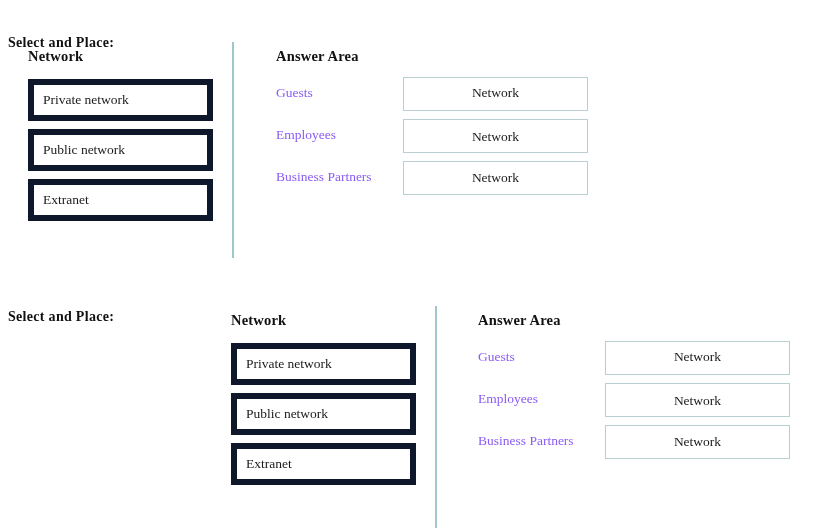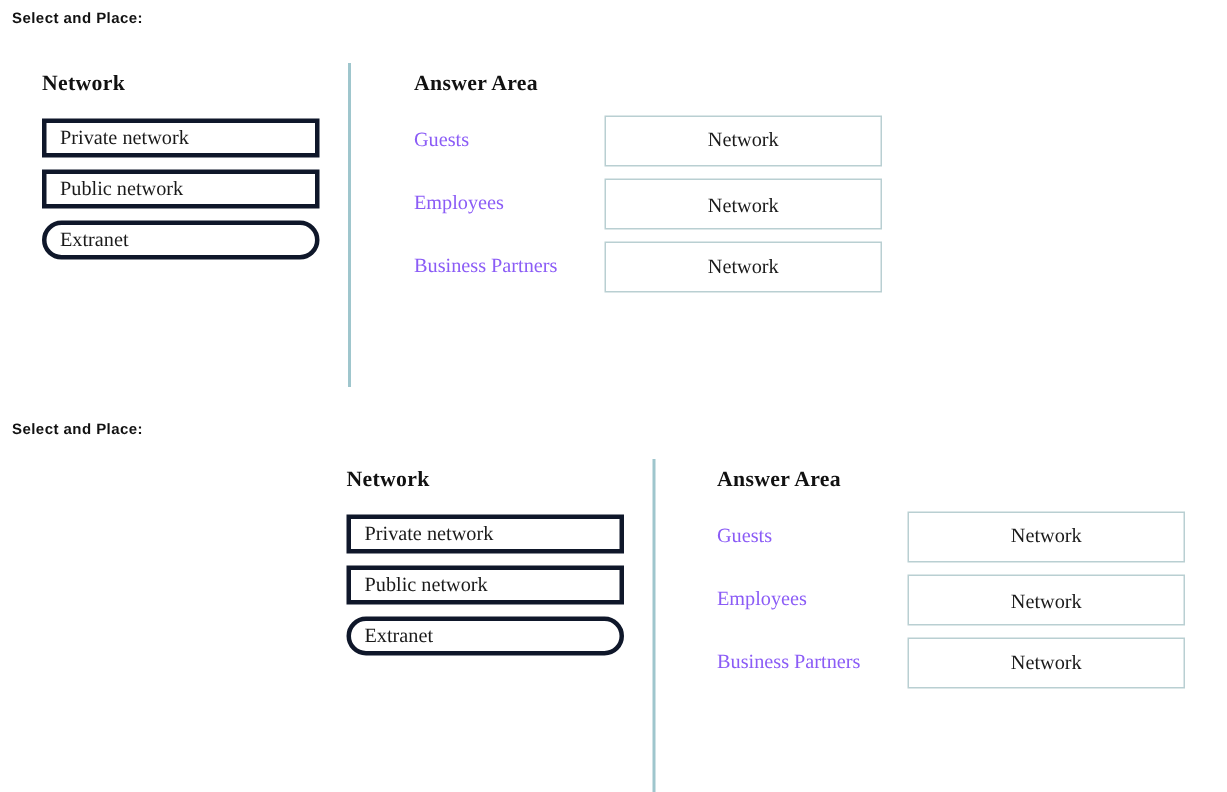--- a/index.html
+++ b/index.html
@@ -30,26 +30,27 @@
     left: 0;
     width: 818px;
   }
   #section-0 { top: 0; height: 270px; }
   #section-1 { top: 272px; height: 256px; }
 
   
   .caption {
     position: absolute;
     left: 8px;
-    font-family: Liberation Sans, sans-serif;
-    font-size: 10px;
+    font-family: Liberation Serif, serif;
+    font-size: 14px;
     font-weight: bold;
     letter-spacing: 0.3px;
     color: #111111;
     white-space: nowrap;
+    margin-top: 28px;
   }
   #section-0 .caption { top: 7px; }
   #section-1 .caption { top: 9px; }
 
   
   .divider {
     position: absolute;
     width: 2px;
     background: #9fc6cd;
   }
@@ -70,32 +71,32 @@
     margin: 0;
     padding: 0;
   }
 
   
   .source-block .block-title { margin-bottom: 14px; }
 
   .drag-item {
     box-sizing: border-box;
     width: 185px;
-    height: 26px;
-    border: 3px solid #0f172a;
+    height: 42px;
+    border: 6px solid #0f172a;
     background: #ffffff;
     display: flex;
     align-items: center;
     padding-left: 9px;
     font-size: 13.5px;
     color: #1a1a1a;
     margin-bottom: 8px;
     line-height: 1;
   }
-  .drag-item:last-child { margin-bottom: 0; border-radius: 13px; }
+  .drag-item:last-child { margin-bottom: 0; }
 
   
   .answer-block .block-title { margin-bottom: 12px; }
 
   .answer-rows {
     position: relative;
   }
   .answer-row {
     position: relative;
     height: 42px;

